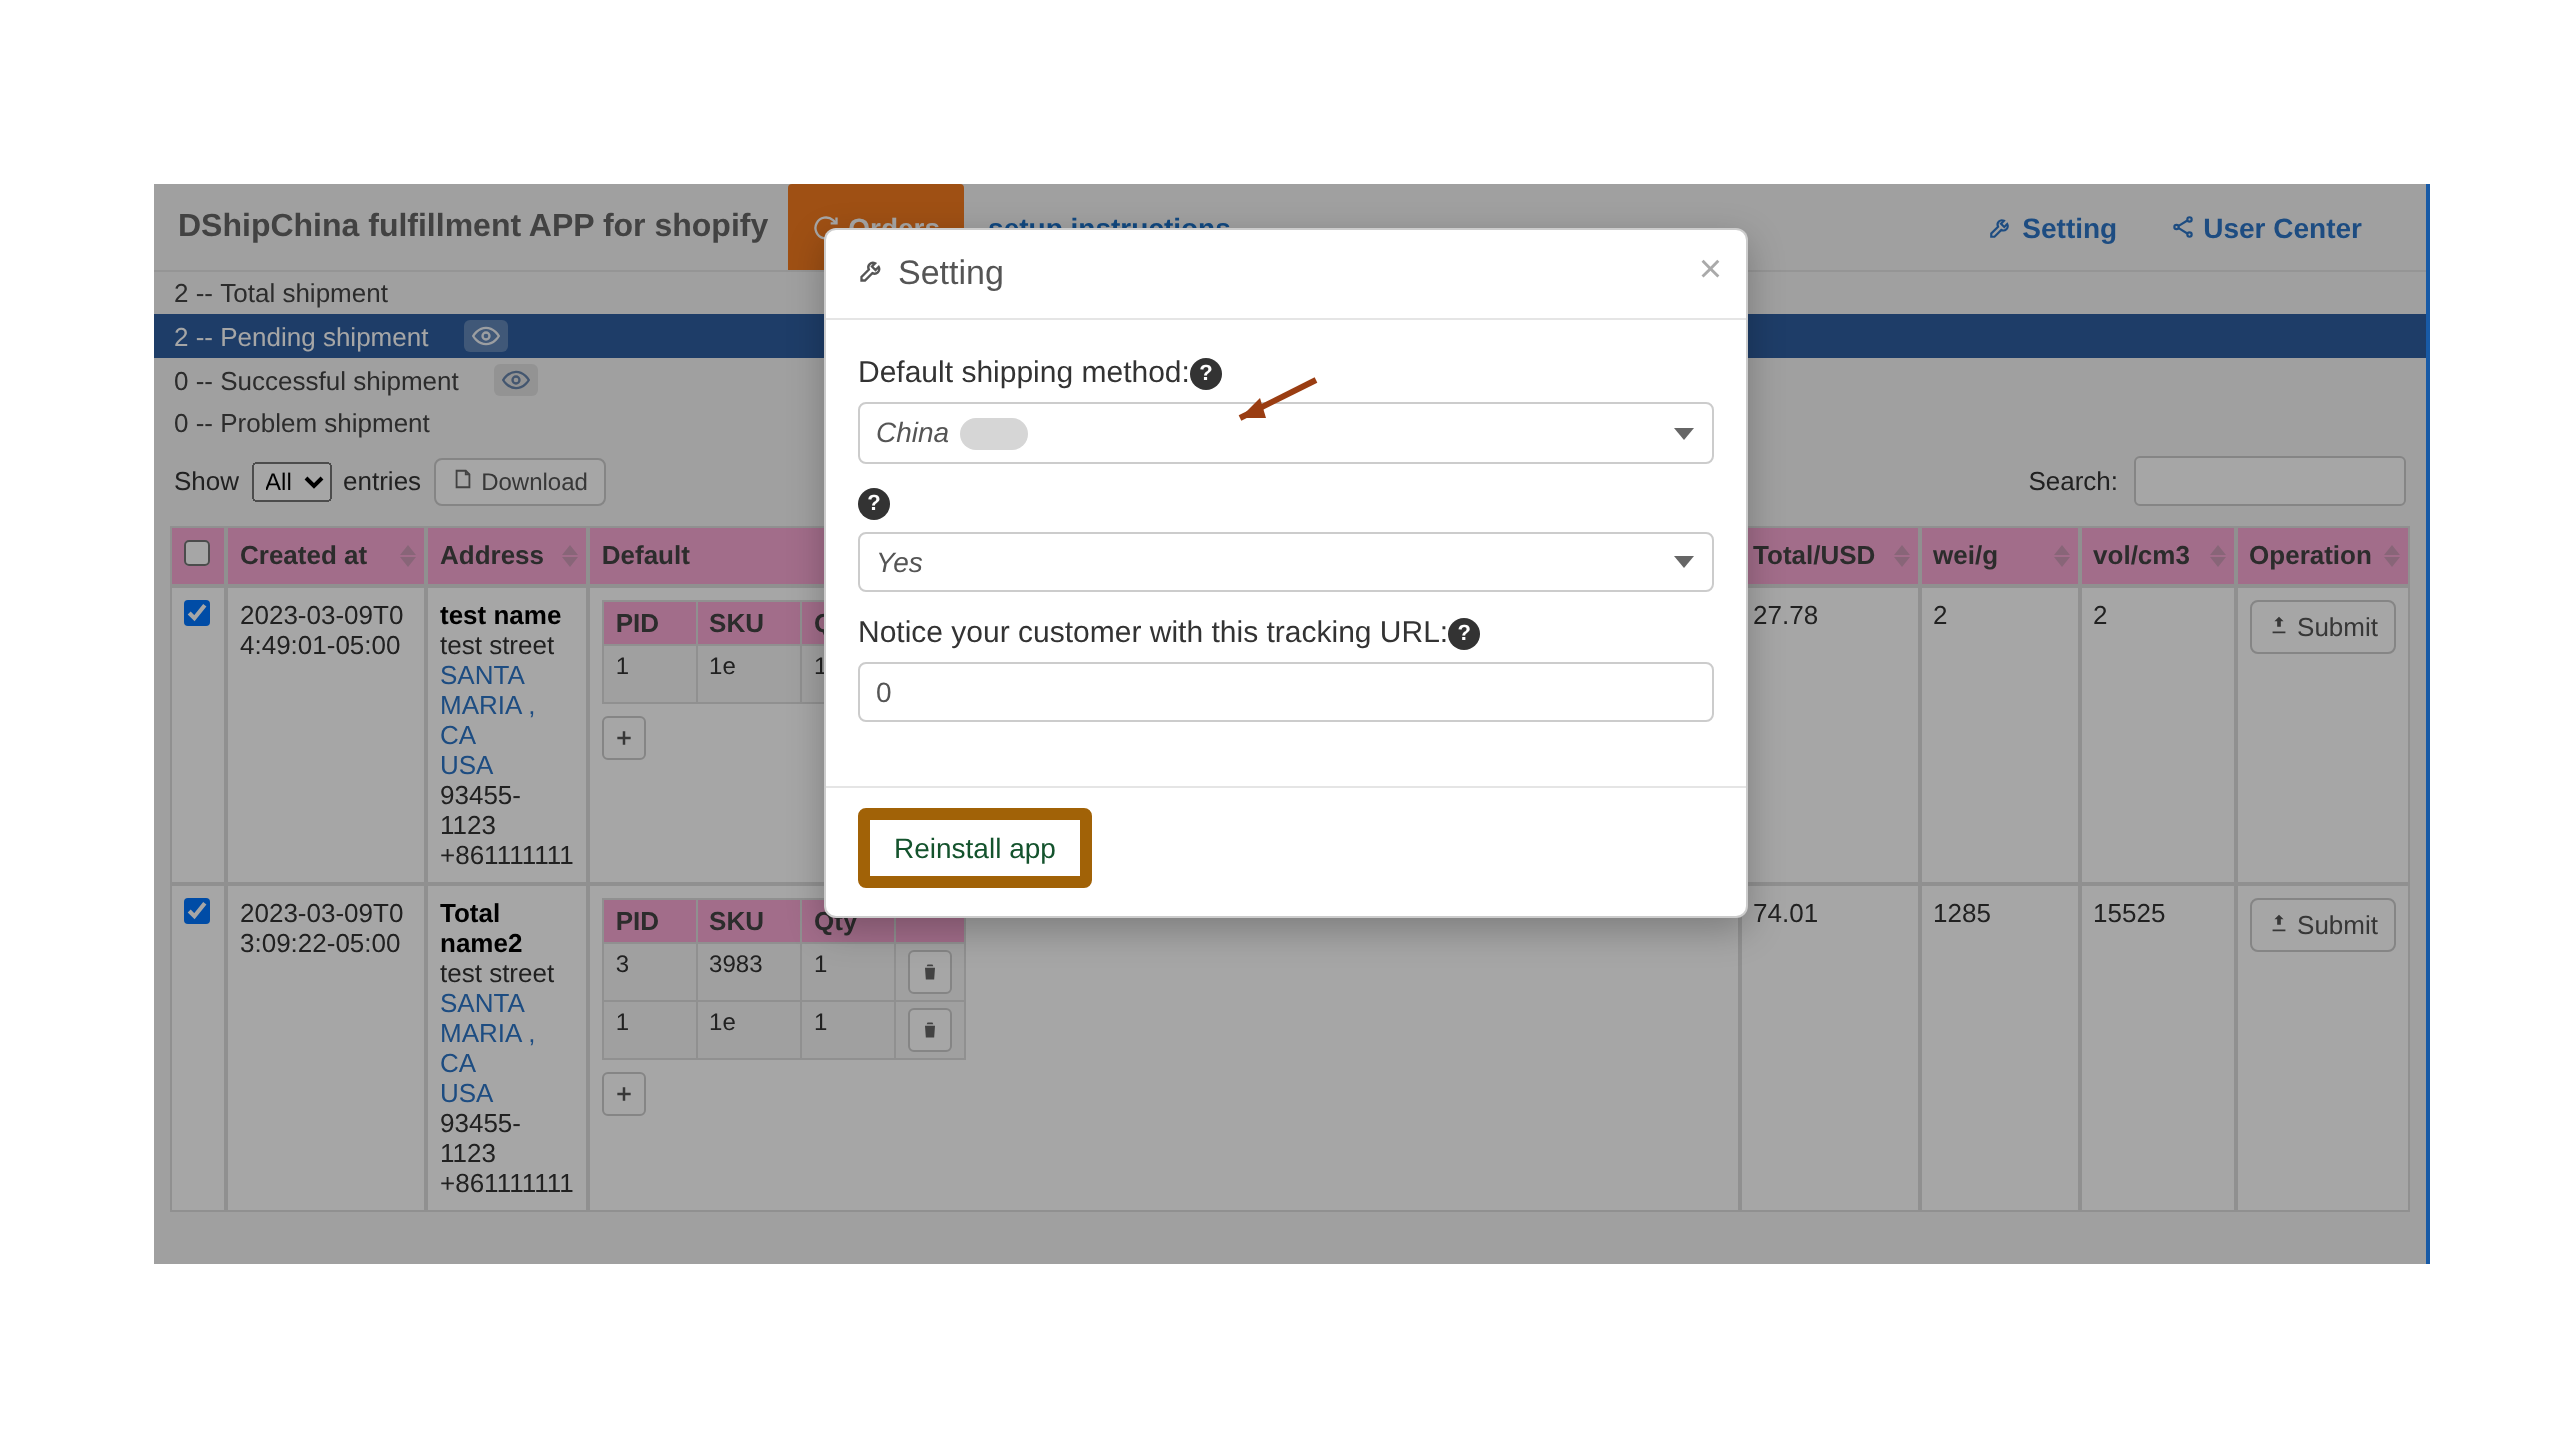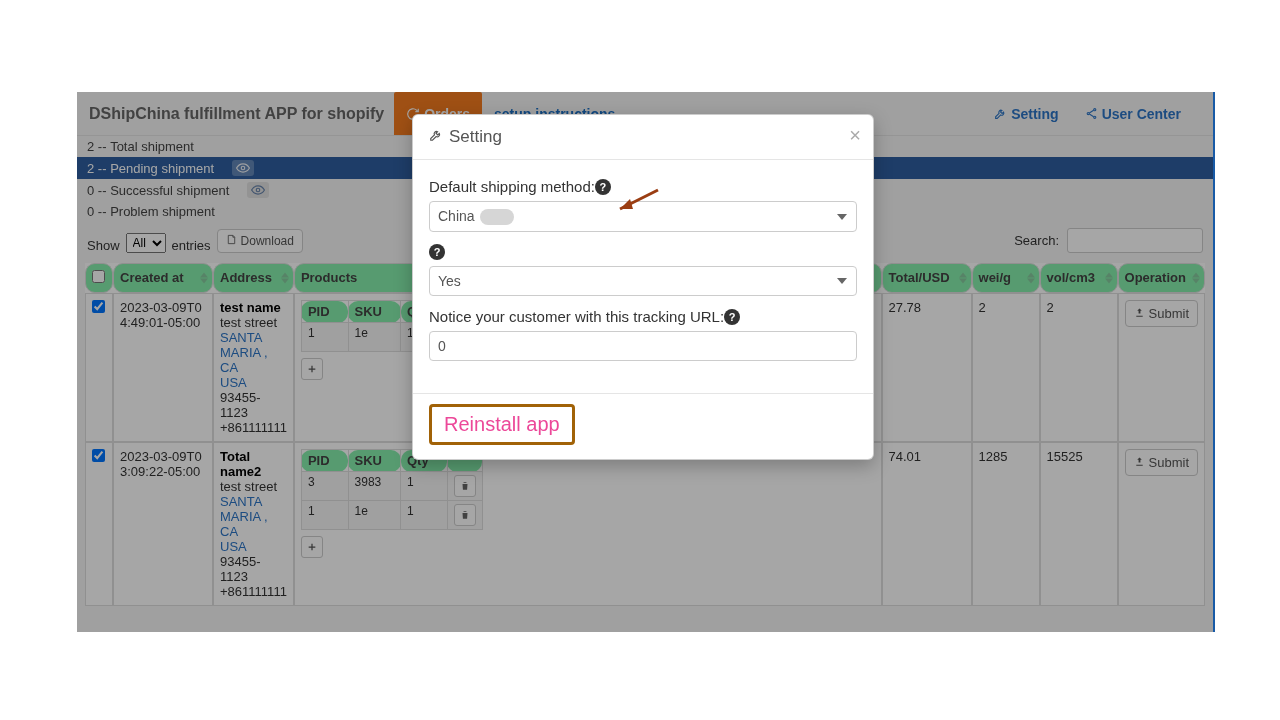--- a/index.html
+++ b/index.html
@@ -78,21 +78,21 @@
     width: 22px; height: 16px;
     background: rgba(255,255,255,0.25);
     border-radius: 3px;
     margin-left: 18px;
     display: inline-flex; align-items: center; justify-content: center;
   }
   .eye svg { opacity: .9; }
   
   .toolbar {
     display: flex;
-    align-items: flex-end;
+    align-items: center;
     padding: 6px 10px 10px 10px;
     gap: 6px;
     font-size: 13px;
   }
   .toolbar select {
     font-size: 12px;
     padding: 1px 2px;
   }
   .btn {
     display: inline-flex;
@@ -123,27 +123,26 @@
     font-size: 13px;
     background: #fff;
   }
   table.data th, table.data td {
     border: 1px solid #ddd;
     padding: 6px 6px;
     vertical-align: top;
     text-align: left;
   }
   table.data thead th {
-    background: #86efac;
+    background: #f9a8d4;
     color: #444;
     font-weight: bold;
     font-size: 13px;
     position: relative;
     padding-right: 18px;
-    border-radius: 10px;
   }
   .sort-icons {
     position: absolute; right: 4px; top: 50%; transform: translateY(-50%);
     display: flex; flex-direction: column; gap: 0; opacity: .35;
   }
   .sort-icons.on .down { opacity: 1; color:#555;}
   .tri { width: 0; height: 0; border-left: 4px solid transparent; border-right: 4px solid transparent;}
   .tri.up { border-bottom: 5px solid #888; margin-bottom: 1px;}
   .tri.down { border-top: 5px solid #888;}
   table.data tbody tr:first-child td { }
@@ -233,21 +232,21 @@
     width: 100%;
     border: 1px solid #ccc;
     border-radius: 4px;
     padding: 6px 8px;
     font-size: 14px;
     color: #555;
     background: #fff;
     appearance: none;
     position: relative;
   }
-  .select-wrap { position: relative; margin-bottom: 12px;}
+  .select-wrap { position: relative; margin-bottom: 12px; font-style: italic;}
   .select-wrap::after {
     content: "";
     position: absolute;
     right: 10px; top: 50%; transform: translateY(-50%);
     width: 0; height: 0;
     border-left: 5px solid transparent;
     border-right: 5px solid transparent;
     border-top: 6px solid #666;
     pointer-events: none;
   }
@@ -264,26 +263,26 @@
     position: absolute;
     left: 608px;
     top: 187px;
     pointer-events: none;
   }
   .modal-footer {
     border-top: 1px solid #e5e5e5;
     padding: 10px 16px 14px 16px;
   }
   .btn-default {
-    border: 3px solid #a16207;
+    border: 6px solid #a16207;
     background: #fff;
     border-radius: 4px;
     padding: 6px 12px;
-    font-size: 20px;
-    color: #ec4899;
+    font-size: 14px;
+    color: #14532d;
     cursor: pointer;
   }
   .btn-submit-sm {
     border: 1px solid #ccc;
     background: #fff;
     border-radius: 4px;
     padding: 5px 8px;
     display: inline-flex; align-items: center; gap: 4px;
     font-size: 13px; color: #555; cursor: pointer;
   }
@@ -395,26 +394,26 @@
         <tr>
           <th style="width:28px;padding-right:6px;"><input type="checkbox" style=""></th>
           <th style="width:100px"><span>Created at</span><span class="sort-icons on">
                 <span class="tri up"></span>
                 <span class="tri down"></span>
               </span></th>
           <th style="width:80px"><span>Address</span><span class="sort-icons">
                 <span class="tri up"></span>
                 <span class="tri down"></span>
               </span></th>
-          <th><span>Products</span></th>
+          <th><span>Default</span></th>
           <th style="width:90px"><span>Total/USD</span><span class="sort-icons">
                 <span class="tri up"></span>
                 <span class="tri down"></span>
               </span></th>
-          <th style="width:68px"><span>wei/g</span><span class="sort-icons">
+          <th style="width:80px"><span>wei/g</span><span class="sort-icons">
                 <span class="tri up"></span>
                 <span class="tri down"></span>
               </span></th>
           <th style="width:78px"><span>vol/cm3</span><span class="sort-icons">
                 <span class="tri up"></span>
                 <span class="tri down"></span>
               </span></th>
           <th style="width:86px"><span>Operation</span><span class="sort-icons">
                 <span class="tri up"></span>
                 <span class="tri down"></span>

